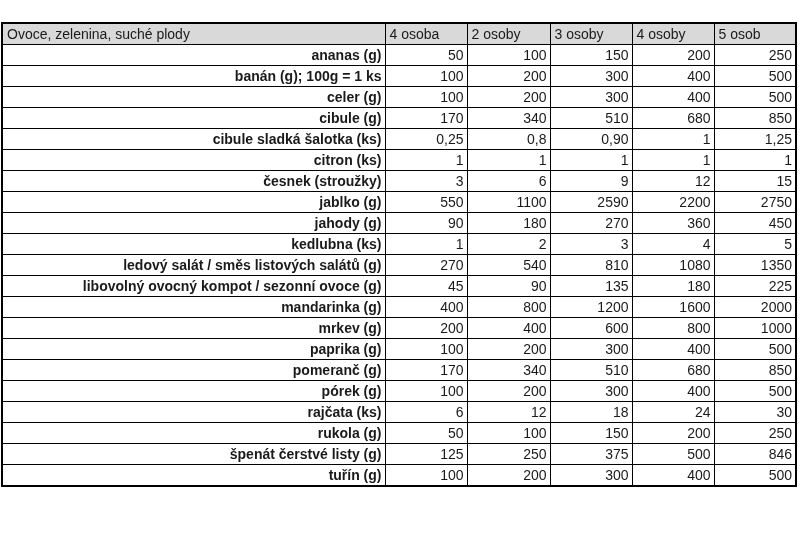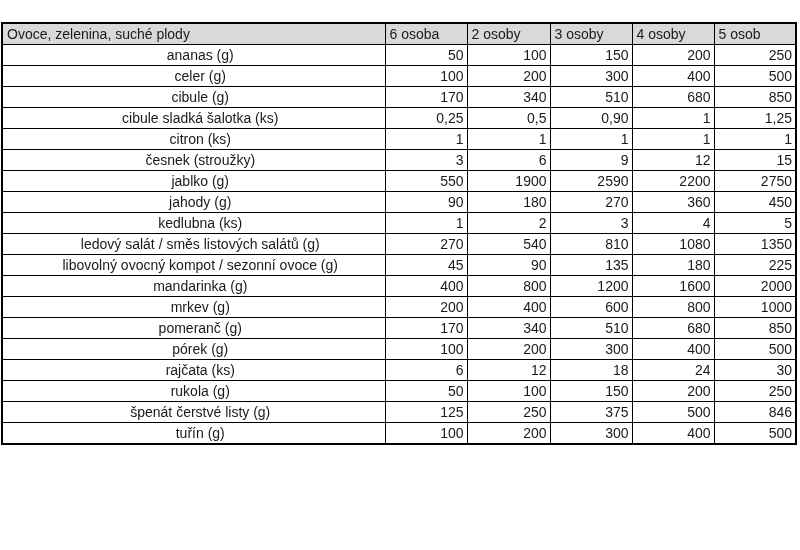--- a/index.html
+++ b/index.html
@@ -37,77 +37,85 @@
     line-height: 20px;
     padding: 0 3px;
     white-space: nowrap;
     overflow: hidden;
   }
   .portion-table thead th {
     background: var(--header-bg);
     text-align: left;
     padding-left: 4px;
   }
-  .portion-table td.item-cell { text-align: center; padding-left: 16px; }
+  .portion-table td.item-cell { text-align: right; padding-left: 16px; font-weight: bold; }
   .portion-table td.value-cell { text-align: right; }
 </style>
 </head>
 <body>
 
 <div class="canvas">
   <table class="portion-table">
     <colgroup>
       <col style="width:383px">
       <col style="width:82px">
       <col style="width:83px">
       <col style="width:82px">
       <col style="width:82px">
       <col style="width:82px">
     </colgroup>
     <thead>
       <tr>
         <th class="title-cell">Ovoce, zelenina, suché plody</th>
 
-      <th class="num-col">6 osoba</th>
+      <th class="num-col">4 osoba</th>
           <th class="num-col">2 osoby</th>
           <th class="num-col">3 osoby</th>
           <th class="num-col">4 osoby</th>
           <th class="num-col">5 osob</th>
         </tr>
     </thead>
     <tbody>
 
     <tr>
           <td class="item-cell">ananas (g)</td>
           <td class="value-cell">50</td>
           <td class="value-cell">100</td>
           <td class="value-cell">150</td>
           <td class="value-cell">200</td>
           <td class="value-cell">250</td>
+        </tr>
+        <tr>
+          <td class="item-cell">banán (g); 100g = 1 ks</td>
+          <td class="value-cell">100</td>
+          <td class="value-cell">200</td>
+          <td class="value-cell">300</td>
+          <td class="value-cell">400</td>
+          <td class="value-cell">500</td>
         </tr>
         <tr>
           <td class="item-cell">celer (g)</td>
           <td class="value-cell">100</td>
           <td class="value-cell">200</td>
           <td class="value-cell">300</td>
           <td class="value-cell">400</td>
           <td class="value-cell">500</td>
         </tr>
         <tr>
           <td class="item-cell">cibule (g)</td>
           <td class="value-cell">170</td>
           <td class="value-cell">340</td>
           <td class="value-cell">510</td>
           <td class="value-cell">680</td>
           <td class="value-cell">850</td>
         </tr>
         <tr>
           <td class="item-cell">cibule sladká šalotka (ks)</td>
           <td class="value-cell">0,25</td>
-          <td class="value-cell">0,5</td>
+          <td class="value-cell">0,8</td>
           <td class="value-cell">0,90</td>
           <td class="value-cell">1</td>
           <td class="value-cell">1,25</td>
         </tr>
         <tr>
           <td class="item-cell">citron (ks)</td>
           <td class="value-cell">1</td>
           <td class="value-cell">1</td>
           <td class="value-cell">1</td>
           <td class="value-cell">1</td>
@@ -117,21 +125,21 @@
           <td class="item-cell">česnek (stroužky)</td>
           <td class="value-cell">3</td>
           <td class="value-cell">6</td>
           <td class="value-cell">9</td>
           <td class="value-cell">12</td>
           <td class="value-cell">15</td>
         </tr>
         <tr>
           <td class="item-cell">jablko (g)</td>
           <td class="value-cell">550</td>
-          <td class="value-cell">1900</td>
+          <td class="value-cell">1100</td>
           <td class="value-cell">2590</td>
           <td class="value-cell">2200</td>
           <td class="value-cell">2750</td>
         </tr>
         <tr>
           <td class="item-cell">jahody (g)</td>
           <td class="value-cell">90</td>
           <td class="value-cell">180</td>
           <td class="value-cell">270</td>
           <td class="value-cell">360</td>
@@ -171,20 +179,28 @@
         </tr>
         <tr>
           <td class="item-cell">mrkev (g)</td>
           <td class="value-cell">200</td>
           <td class="value-cell">400</td>
           <td class="value-cell">600</td>
           <td class="value-cell">800</td>
           <td class="value-cell">1000</td>
         </tr>
         <tr>
+          <td class="item-cell">paprika (g)</td>
+          <td class="value-cell">100</td>
+          <td class="value-cell">200</td>
+          <td class="value-cell">300</td>
+          <td class="value-cell">400</td>
+          <td class="value-cell">500</td>
+        </tr>
+        <tr>
           <td class="item-cell">pomeranč (g)</td>
           <td class="value-cell">170</td>
           <td class="value-cell">340</td>
           <td class="value-cell">510</td>
           <td class="value-cell">680</td>
           <td class="value-cell">850</td>
         </tr>
         <tr>
           <td class="item-cell">pórek (g)</td>
           <td class="value-cell">100</td>

